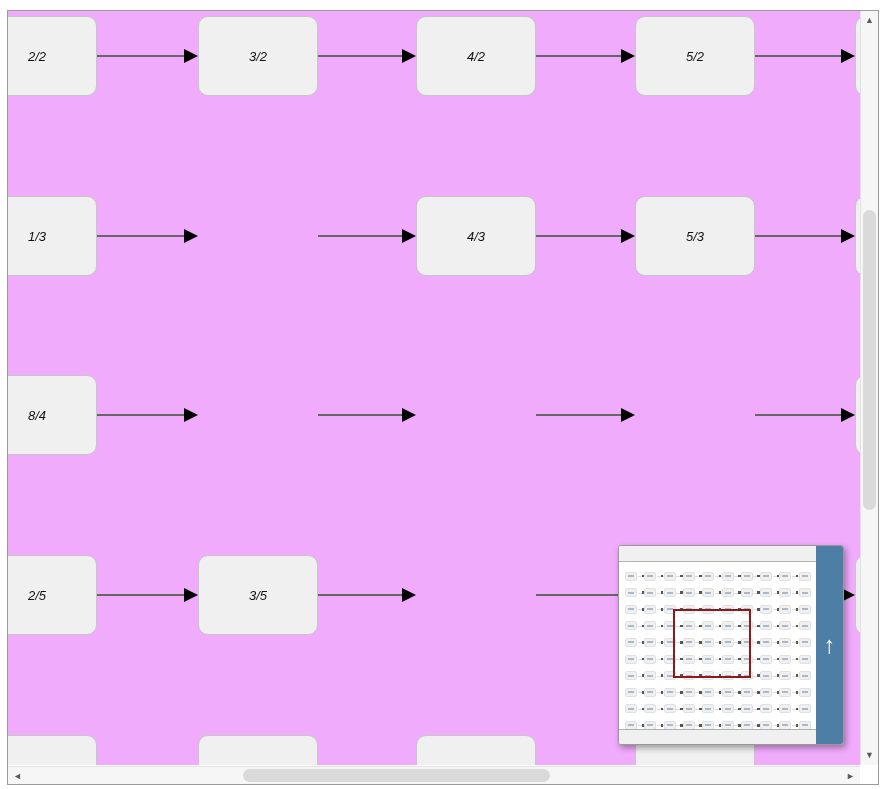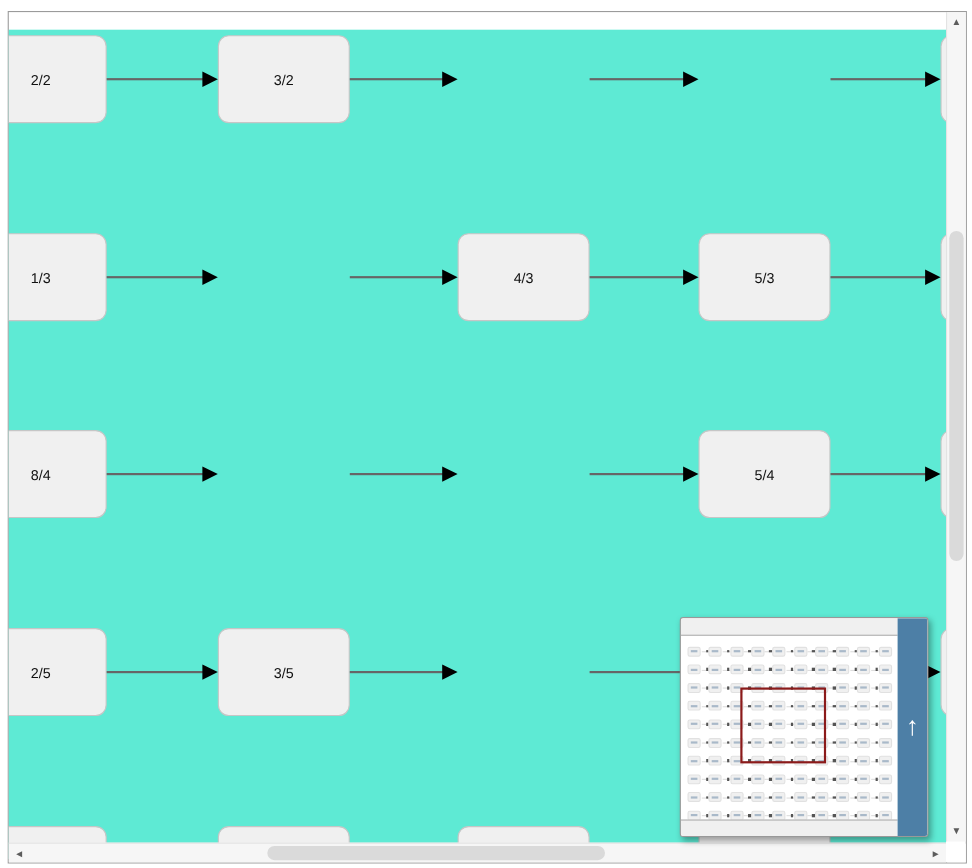--- a/index.html
+++ b/index.html
@@ -2,22 +2,22 @@
 <html><head>
 <meta charset="utf-8">
 <style>
   * { box-sizing: border-box; margin: 0; padding: 0; }
   html,body { background:#fff; font-family:"Liberation Sans", sans-serif; }
   .stage { position:relative; width:884px; height:789px; background:#fff; overflow:hidden; }
 
   .widget { position:absolute; left:7px; top:10px; width:872px; height:775px;
             border:1px solid #9b9b9b; background:#fff; }
 
-  .viewport { position:absolute; left:0; top:16px; width:852px; height:754px;
-              overflow:hidden; background:#5eead4; }
+  .viewport { position:absolute; left:0; top:0; width:852px; height:754px;
+              overflow:hidden; background:#f0abfc;font-style:italic; }
 
   .node { position:absolute; width:120px; height:80px; background:#f0f0f0;
           border:1px solid #c6c6c6; border-radius:10px;
           display:flex; align-items:center; justify-content:center;
           font-size:13px; color:#111; }
   .node span { pointer-events:none; }
 
   .arrow { position:absolute; height:14px; }
   .arrow .aline { display:block; position:absolute; left:0; right:11px; top:6px;
                   height:2px; background:#666; }
@@ -68,20 +68,26 @@
   <div class="widget">
 
     <div class="viewport" id="viewport">
 
     <div class="node" style="left: -31px; top: 5px;">
           <span>2/2</span>
         </div>
         <div class="node" style="left: 190px; top: 5px;">
           <span>3/2</span>
         </div>
+        <div class="node" style="left: 408px; top: 5px;">
+          <span>4/2</span>
+        </div>
+        <div class="node" style="left: 627px; top: 5px;">
+          <span>5/2</span>
+        </div>
         <div class="node" style="left: 847px; top: 5px;"></div>
         <div class="arrow" style="left: 89px; top: 38px; width: 101px;">
           <i class="aline"></i>
           <i class="ahead"></i>
         </div>
         <div class="arrow" style="left: 310px; top: 38px; width: 98px;">
           <i class="aline"></i>
           <i class="ahead"></i>
         </div>
         <div class="arrow" style="left: 528px; top: 38px; width: 99px;">
@@ -113,23 +119,20 @@
         <div class="arrow" style="left: 528px; top: 218px; width: 99px;">
           <i class="aline"></i>
           <i class="ahead"></i>
         </div>
         <div class="arrow" style="left: 747px; top: 218px; width: 100px;">
           <i class="aline"></i>
           <i class="ahead"></i>
         </div>
         <div class="node" style="left: -31px; top: 364px;">
           <span>8/4</span>
-        </div>
-        <div class="node" style="left: 627px; top: 364px;">
-          <span>5/4</span>
         </div>
         <div class="node" style="left: 847px; top: 364px;"></div>
         <div class="arrow" style="left: 89px; top: 397px; width: 101px;">
           <i class="aline"></i>
           <i class="ahead"></i>
         </div>
         <div class="arrow" style="left: 310px; top: 397px; width: 98px;">
           <i class="aline"></i>
           <i class="ahead"></i>
         </div>

